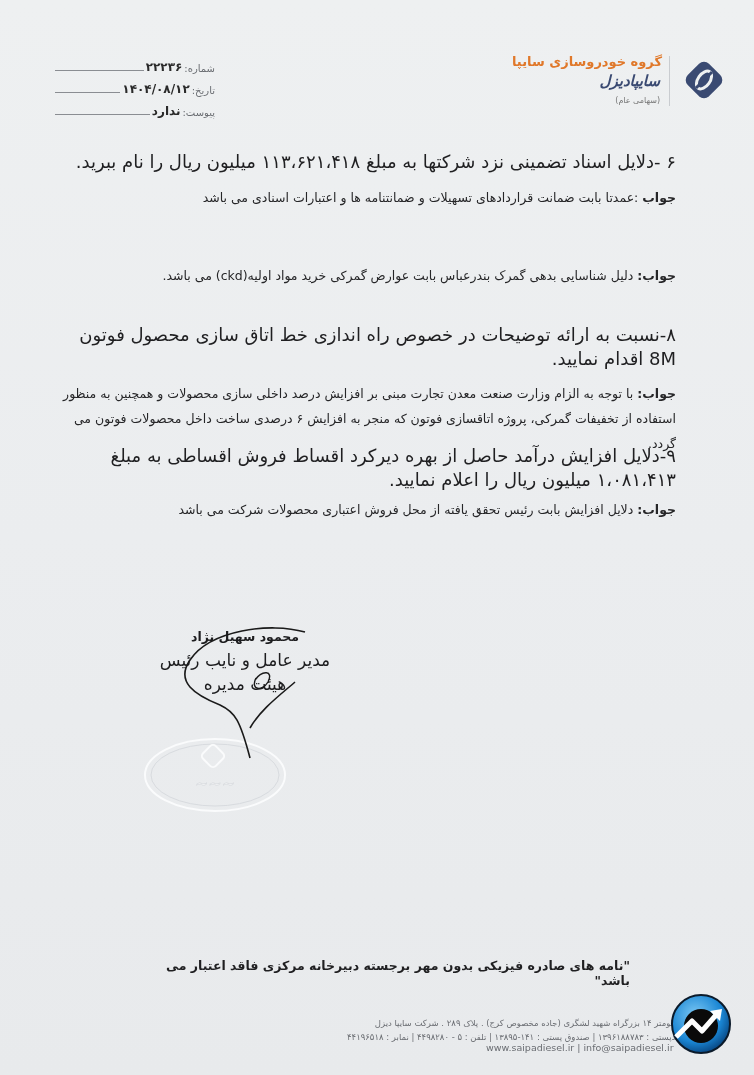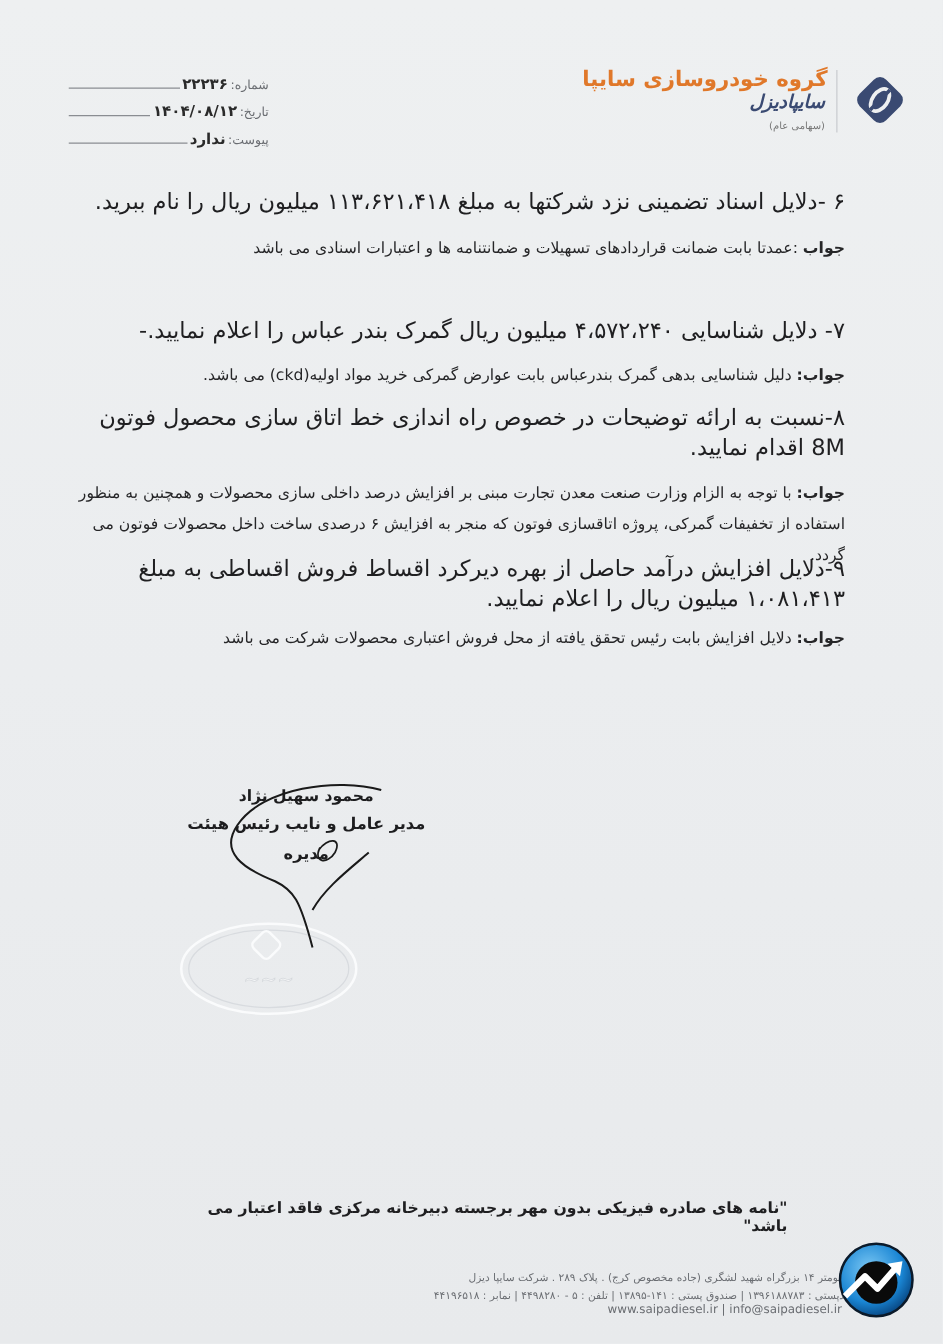--- a/index.html
+++ b/index.html
@@ -19,32 +19,32 @@
   .meta { position: absolute; left: 55px; top: 52px; width: 160px; }
   .meta-row { position: relative; height: 22px; direction: rtl; display: flex; align-items: flex-end; }
   .meta-label { font-size: 10px; color: #6a6d72; margin-left: 2px; white-space: nowrap; }
   .meta-value { font-size: 12px; font-weight: bold; color: #2a2a2a; white-space: nowrap; }
   .meta-line { flex: 1; border-bottom: 1px solid #8a8d92; margin-bottom: 3px; margin-right: 2px; }
 
   
   .logo { position: absolute; right: 20px; top: 50px; width: 230px; height: 60px; }
   .logo-mark { position: absolute; right: 8px; top: 8px; width: 44px; height: 44px; }
   .logo-divider { position: absolute; right: 64px; top: 6px; width: 1px; height: 50px; background: #c9ccd0; }
-  .logo-group { position: absolute; right: 72px; top: 4px; font-size: 17px; font-weight: bold; color: #e0782a; direction: rtl; white-space: nowrap; }
+  .logo-group { position: absolute; right: 72px; top: 4px; font-size: 13px; font-weight: bold; color: #e0782a; direction: rtl; white-space: nowrap; }
   .logo-brand { position: absolute; right: 74px; top: 22px; font-size: 15px; font-style: italic; font-weight: bold; color: #3a4a72; direction: rtl; white-space: nowrap; font-family: Liberation Sans, sans-serif; }
   .logo-sub { position: absolute; right: 74px; top: 46px; font-size: 8px; color: #777; direction: rtl; white-space: nowrap; }
   .q { font-size: 18px; font-weight: normal; line-height: 24px; color: #1f1f21; }
   .a { font-size: 12.5px; line-height: 24px; color: #262628; }
   .a b { font-weight: bold; }
   .block { position: absolute; left: 60px; right: 78px; direction: rtl; text-align: right; }
 
   
   .sig { position: absolute; left: 140px; top: 626px; width: 210px; direction: rtl; text-align: center; }
   .sig-name { font-size: 12.5px; font-weight: bold; line-height: 22px; }
-  .sig-title { font-size: 13px; font-weight: bold; line-height: 24px; }
+  .sig-title { font-size: 17px; font-weight: normal; line-height: 24px; }
   .signature-stroke { position: absolute; left: 150px; top: 620px; width: 200px; height: 140px; }
   .seal { position: absolute; left: 140px; top: 735px; width: 150px; height: 80px; }
 
   
   .notice { position: absolute; left: 150px; top: 958px; width: 480px; direction: rtl; text-align: right; font-size: 12.5px; font-weight: bold; color: #1f1f21; }
   .footer { position: absolute; left: 290px; top: 1016px; width: 390px; direction: rtl; text-align: right; font-size: 8.5px; color: #6a6d72; line-height: 14px; }
   .footer-web { position: absolute; left: 486px; top: 1042px; font-size: 9.5px; color: #6a6d72; direction: ltr; white-space: nowrap; font-family: "DejaVu Sans", sans-serif; }
   .badge { position: absolute; left: 670px; top: 993px; width: 62px; height: 62px; }
 </style>
 </head>
@@ -81,21 +81,20 @@
     <div class="logo-brand">سایپادیزل</div>
     <div class="logo-sub">(سهامی عام)</div>
   </div>
 
   <div class="block" style="top:150px;">
     <div class="q">۶ -دلایل اسناد تضمینی نزد شرکتها به مبلغ ۱۱۳،۶۲۱،۴۱۸ میلیون ریال را نام ببرید.</div>
     <div class="a" style="margin-top:12px;"><b>جواب</b><span> :عمدتا بابت ضمانت قراردادهای تسهیلات و ضمانتنامه ها و اعتبارات اسنادی می باشد</span></div>
   </div>
 
   <div class="block" style="top:253px;">
-    <div class="q">۷- دلایل شناسایی ۴،۵۷۲،۲۴۰ میلیون ریال گمرک بندر عباس را اعلام نمایید.-</div>
     <div class="a" style="margin-top:11px;"><b>جواب:</b><span> دلیل شناسایی بدهی گمرک  بندرعباس بابت عوارض گمرکی خرید مواد اولیه(ckd) می باشد.</span></div>
   </div>
 
   <div class="block" style="top:323px;">
     <div class="q">۸-نسبت به ارائه توضیحات در خصوص راه اندازی خط اتاق سازی محصول فوتون 8M اقدام نمایید.</div>
     <div class="a" style="margin-top:10px; line-height:25px;"><b>جواب:</b><span> با توجه به الزام وزارت صنعت معدن تجارت مبنی بر افزایش درصد داخلی سازی محصولات و همچنین به منظور استفاده از تخفیفات گمرکی، پروژه اتاقسازی فوتون که منجر به افزایش ۶ درصدی ساخت داخل محصولات فوتون می گردد.</span></div>
   </div>
 
   <div class="block" style="top:444px;">
     <div class="q">۹-دلایل افزایش درآمد حاصل از بهره دیرکرد اقساط فروش اقساطی به مبلغ ۱،۰۸۱،۴۱۳ میلیون ریال را اعلام نمایید.</div>

